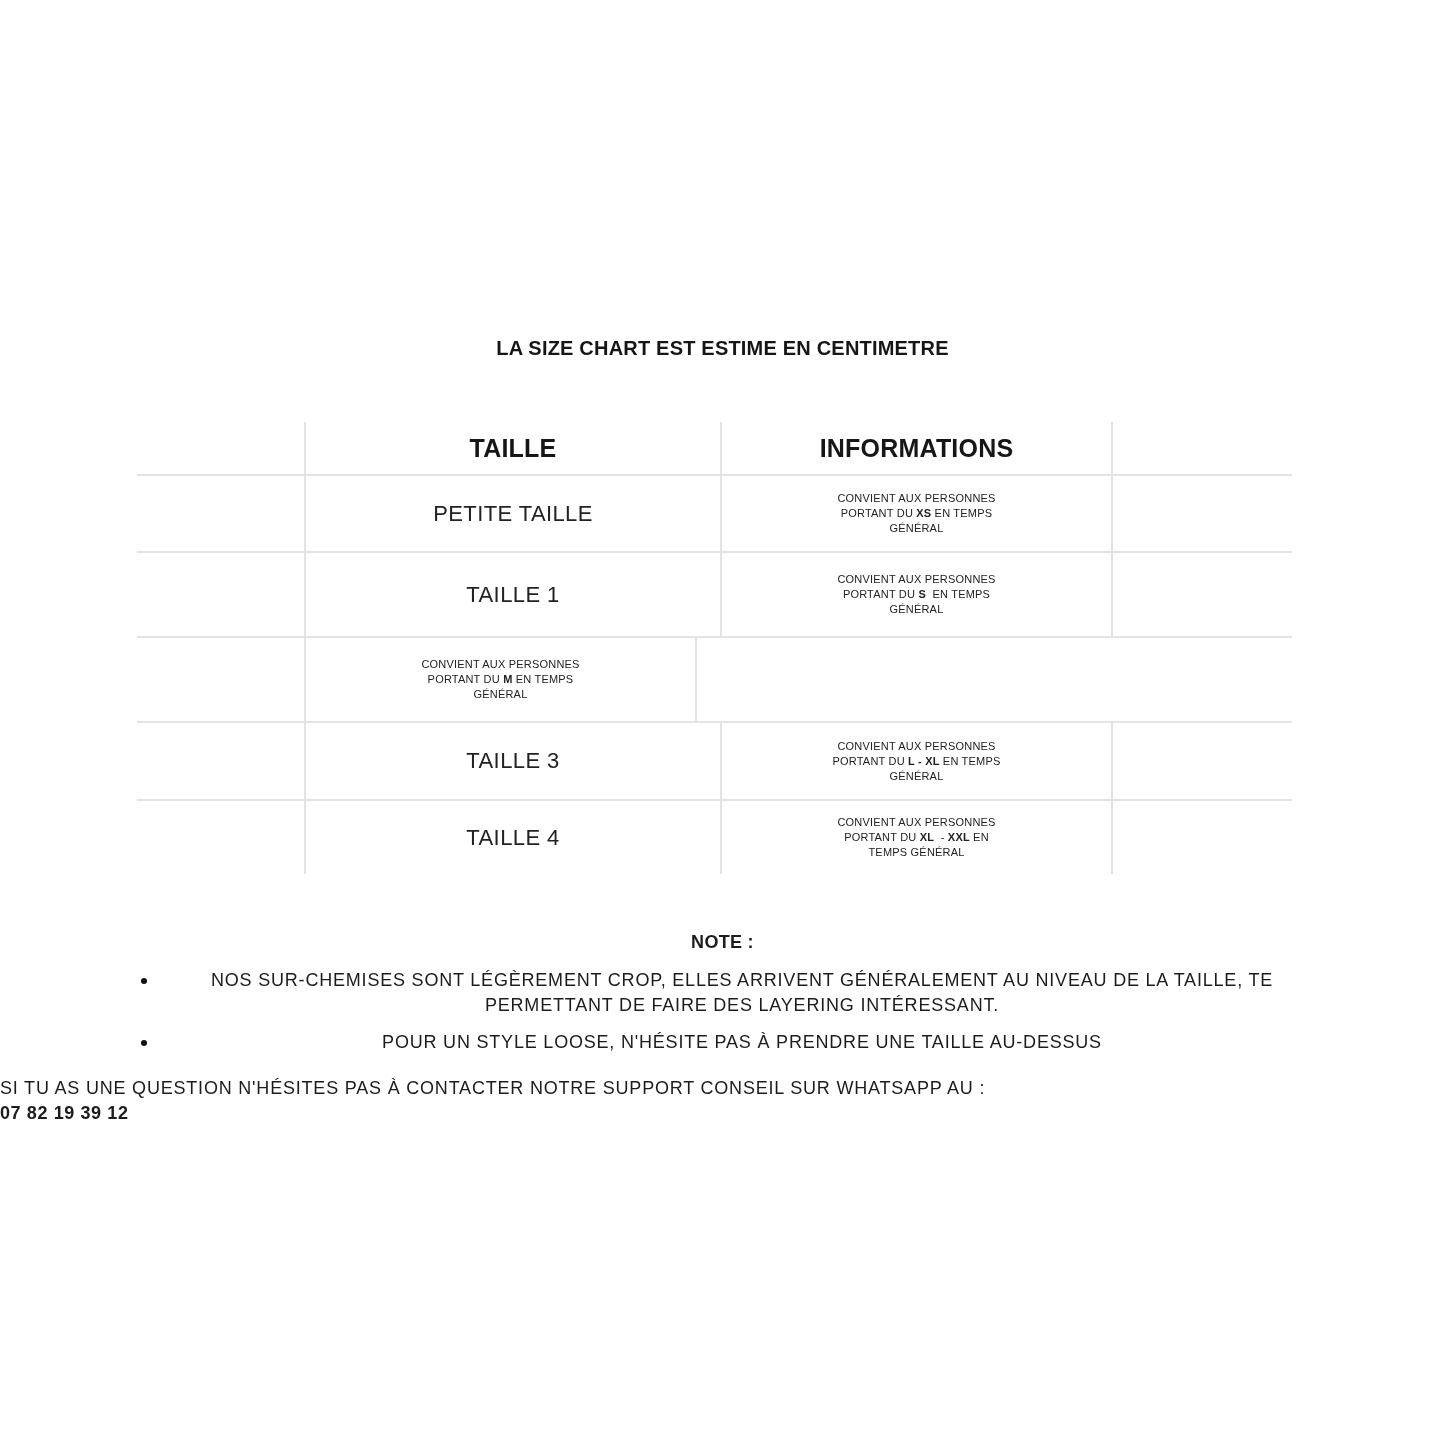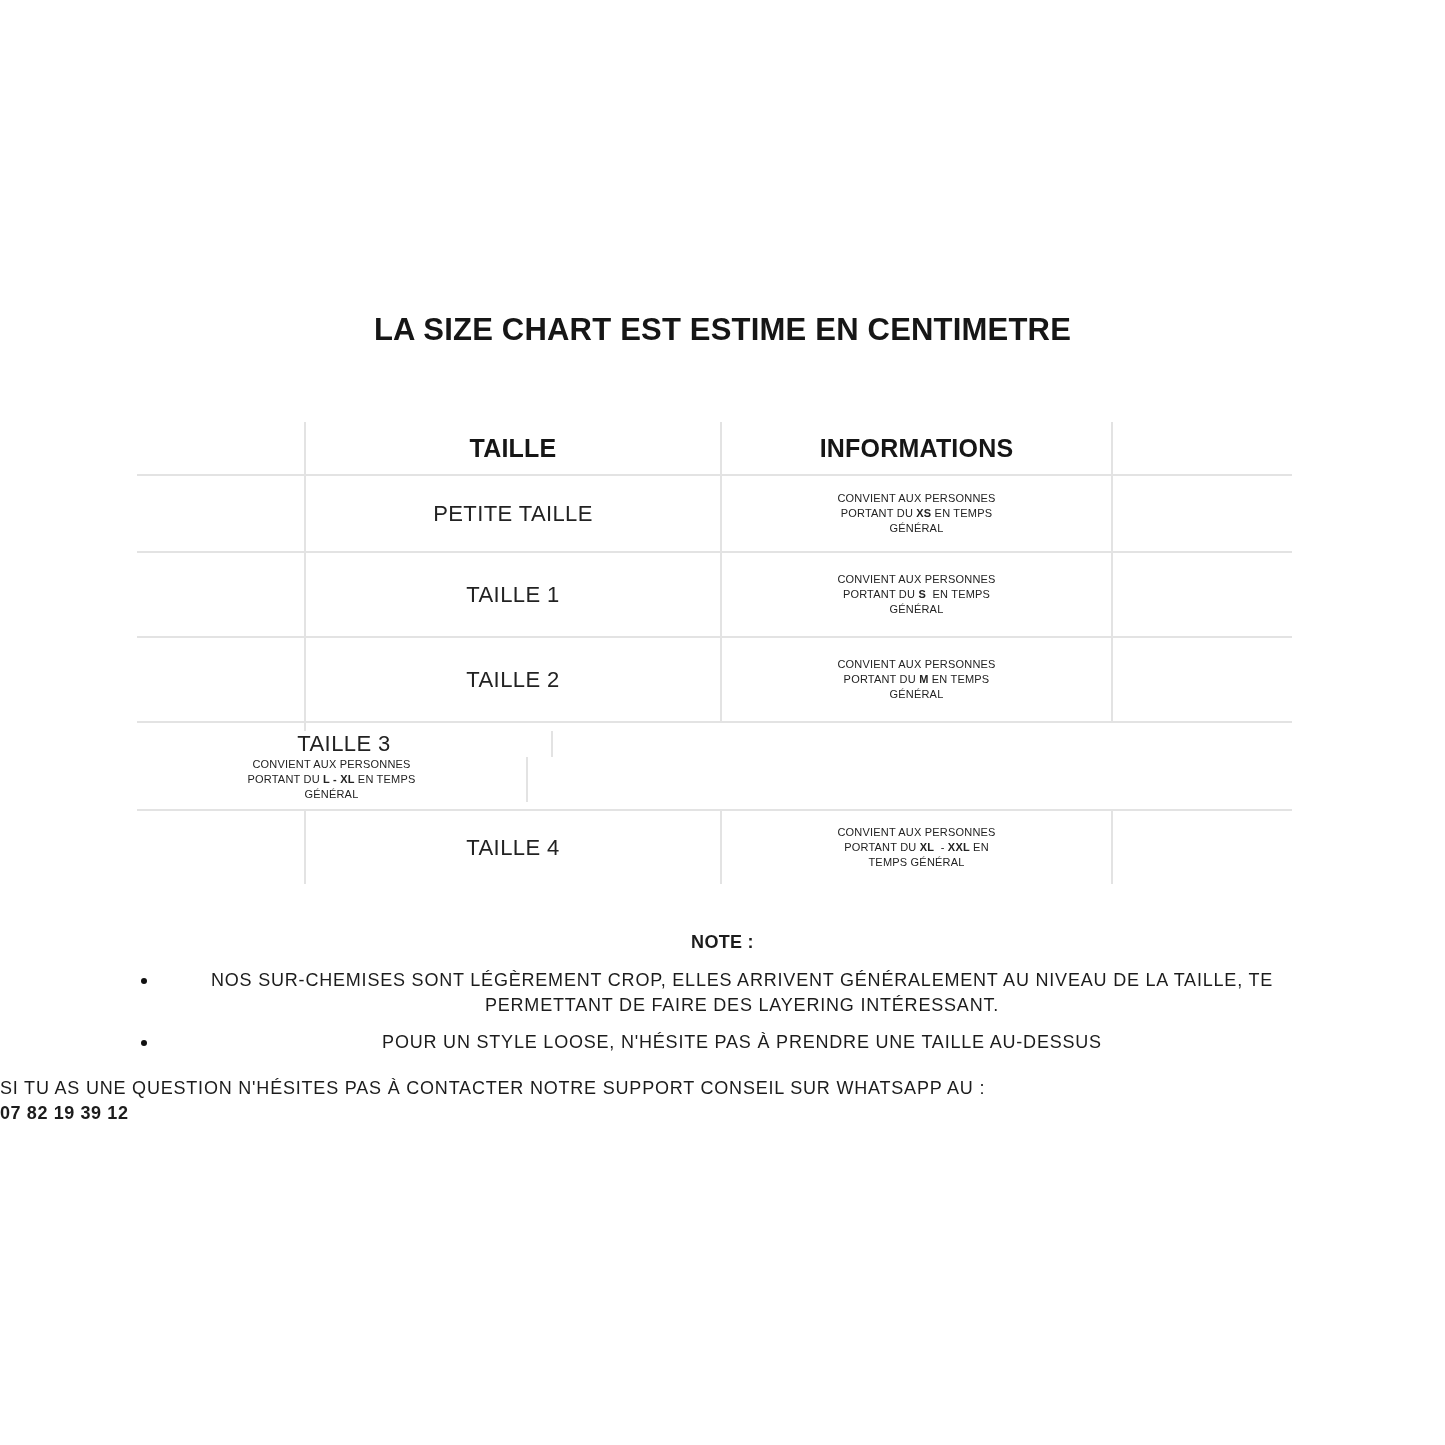--- a/index.html
+++ b/index.html
@@ -6,32 +6,32 @@
   html,body { margin:0; padding:0; }
   body {
     width:1445px; height:1445px; background:#ffffff; position:relative;
     font-family:"Liberation Sans", sans-serif; color:var(--ink);
     -webkit-font-smoothing:antialiased;
   }
   .abs { position:absolute; }
 
   
   #title {
-    top:318px; left:0; width:100%; text-align:center;
-    font-size:31px; line-height:24px; font-weight:700; letter-spacing:.2px; color:#161616;
+    top:336px; left:0; width:100%; text-align:center;
+    font-size:20px; line-height:24px; font-weight:700; letter-spacing:.2px; color:#161616;
   }
 
   
   #size-table { left:137px; top:422px; width:1155px; }
   .tr { display:flex; box-sizing:border-box; border-bottom:2px solid var(--line); }
   #size-table .tr:nth-child(1){ height:54px;justify-content:space-between; }
   #size-table .tr:nth-child(2){ height:77px; }
   #size-table .tr:nth-child(3){ height:85px; }
   #size-table .tr:nth-child(4){ height:85px; }
-  #size-table .tr:nth-child(5){ height:88px;flex-direction:column; }
+  #size-table .tr:nth-child(5){ height:78px; }
   #size-table .tr:nth-child(6){ height:73px; border-bottom:none; }
   .td {
     box-sizing:border-box; height:100%;
     display:flex; align-items:center; justify-content:center; flex-direction:column;
   }
   .c1 { width:169px; border-right:2px solid var(--line); }
   .c2 { width:416px; border-right:2px solid var(--line); }
   .c3 { width:391px; border-right:2px solid var(--line); }
   .c4 { width:179px; }
   .th { font-weight:700; font-size:25px; letter-spacing:.2px; color:#161616; }
@@ -90,21 +90,20 @@
       <div class="td c2 size-cell">TAILLE 1</div>
       <div class="td c3 info-cell">
         <div><span>CONVIENT AUX PERSONNES</span></div>
         <div><span>PORTANT DU </span><span class="b">S</span><span> &nbsp;EN TEMPS</span></div>
         <div><span>GÉNÉRAL</span></div>
       </div>
       <div class="td c4"></div>
     </div>
     <div class="tr">
       <div class="td c1"></div>
-      <div class="td c2 size-cell">TAILLE 2</div>
       <div class="td c3 info-cell">
         <div><span>CONVIENT AUX PERSONNES</span></div>
         <div><span>PORTANT DU </span><span class="b">M</span><span> EN TEMPS</span></div>
         <div><span>GÉNÉRAL</span></div>
       </div>
       <div class="td c4"></div>
     </div>
     <div class="tr">
       <div class="td c1"></div>
       <div class="td c2 size-cell">TAILLE 3</div>

